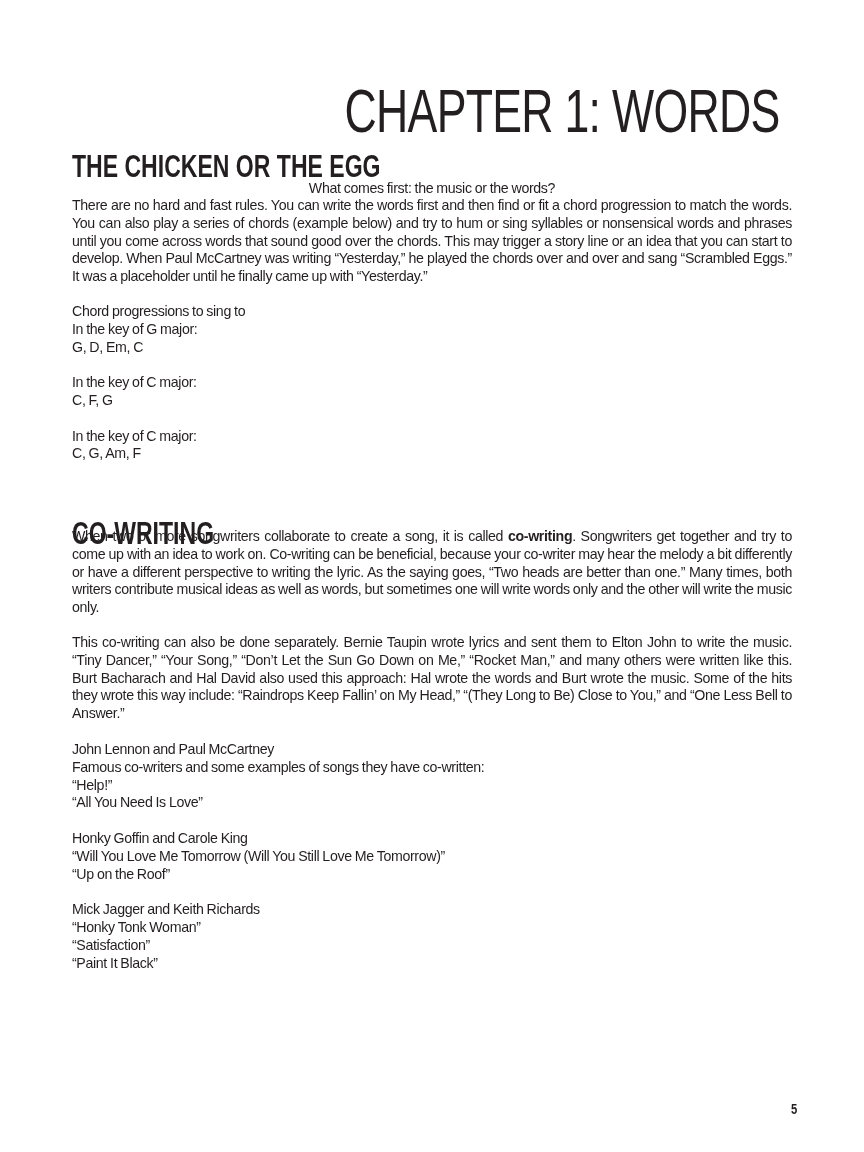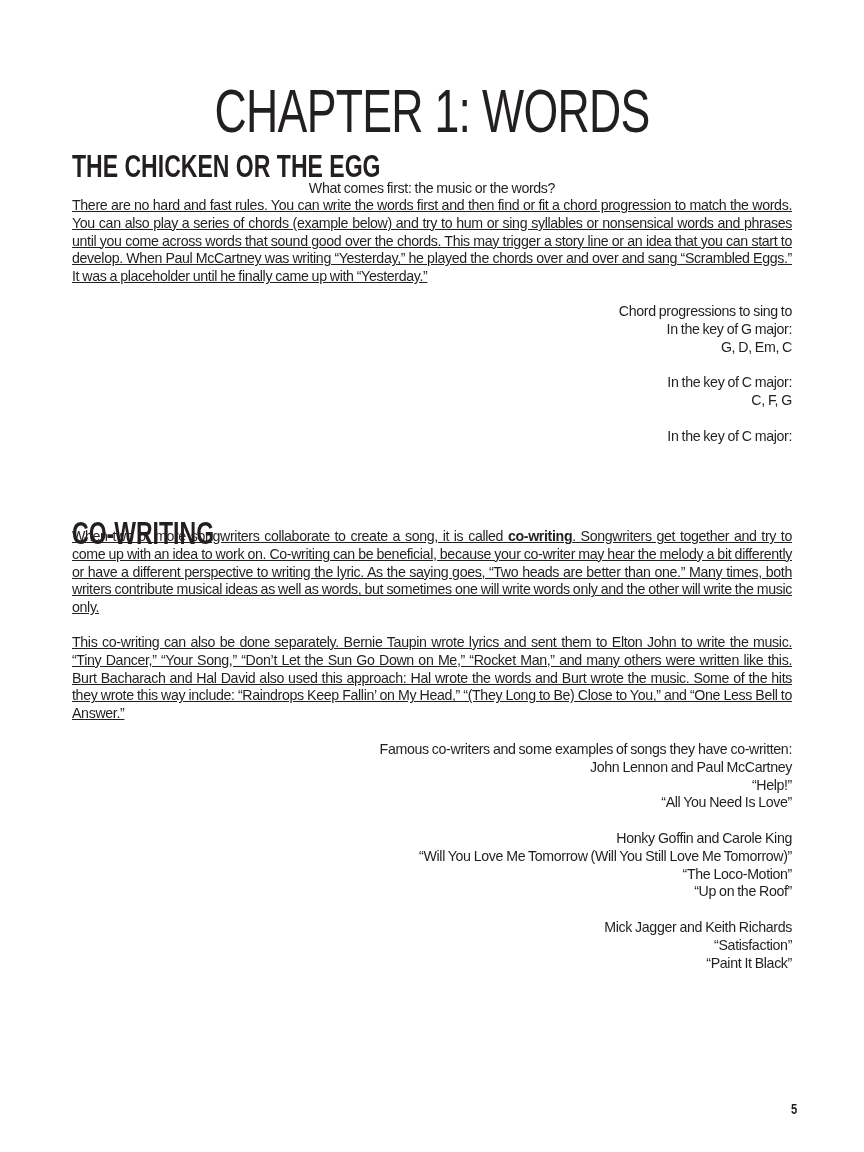--- a/index.html
+++ b/index.html
@@ -1,34 +1,34 @@
 <!DOCTYPE html>
 <html><head>
 <meta charset="utf-8">
 <style>
   html, body { margin:0; padding:0; background:#ffffff; }
   body { width:864px; height:1152px; position:relative; overflow:hidden; color:#231f20; }
   .chapter-title {
-    position:absolute; top:36px; left:0; width:864px; text-align:center;
+    position:absolute; top:36px; left:0; width:864px; text-align:right;
     font-family:"Liberation Sans", sans-serif; font-size:62px; font-weight:normal;
     letter-spacing:-1px; line-height:66px;
   }
   .chapter-title span { display:inline-block; transform:scaleX(0.72); transform-origin:center top; }
   .section-heading {
     position:absolute; left:72px; font-family:"Liberation Sans", sans-serif;
     font-size:32px; line-height:34px; white-space:nowrap;
   }
   .section-heading span { display:inline-block; transform:scaleX(0.72); transform-origin:left top; }
   .text-block {
     position:absolute; left:72px; width:720px;
     font-family:"Liberation Sans", sans-serif; font-size:14.2px; line-height:17.8px;
     letter-spacing:-0.35px; word-spacing:-0.5px;
   }
-  .justify { text-align:justify;text-decoration:underline; }
-  .line { display:block; white-space:nowrap;text-align:right; }
+  .justify { text-align:justify; }
+  .line { display:block; white-space:nowrap; }
   .page-number {
     position:absolute; left:790px; top:1100px; font-family:"Liberation Sans", sans-serif;
     font-size:15px; font-weight:bold;
   }
   .page-number span { display:inline-block; transform:scaleX(0.75); }
   b { font-weight:bold; }
 </style>
 </head>
 <body>
 
@@ -42,37 +42,38 @@
 
 <div class="text-block" style="top:303px;">
   <span class="line">Chord progressions to sing to</span>
   <span class="line">In the key of G major:</span>
   <span class="line">G, D, Em, C</span>
   <span class="line">&nbsp;</span>
   <span class="line">In the key of C major:</span>
   <span class="line">C, F, G</span>
   <span class="line">&nbsp;</span>
   <span class="line">In the key of C major:</span>
+  <span class="line">C, G, Am, F</span>
 </div>
 
 <h2 class="section-heading" style="top:489px;"><span>CO-WRITING</span></h2>
 
 <div class="text-block justify" style="top:528px;"><span>When two or more songwriters collaborate to create a song, it is called </span><b>co-writing</b><span>. Songwriters get together and try to come up with an idea to work on. Co-writing can be beneficial, because your co-writer may hear the melody a bit differently or have a different perspective to writing the lyric. As the saying goes, “Two heads are better than one.” Many times, both writers contribute musical ideas as well as words, but sometimes one will write words only and the other will write the music only.</span></div>
 
 <div class="text-block justify" style="top:634px;">This co-writing can also be done separately. Bernie Taupin wrote lyrics and sent them to Elton John to write the music. “Tiny Dancer,” “Your Song,” “Don’t Let the Sun Go Down on Me,” “Rocket Man,” and many others were written like this. Burt Bacharach and Hal David also used this approach: Hal wrote the words and Burt wrote the music. Some of the hits they wrote this way include: “Raindrops Keep Fallin’ on My Head,” “(They Long to Be) Close to You,” and “One Less Bell to Answer.”</div>
 
 <div class="text-block" style="top:741px;">
+  <span class="line">John Lennon and Paul McCartney</span>
   <span class="line">Famous co-writers and some examples of songs they have co-written:</span>
-  <span class="line">John Lennon and Paul McCartney</span>
   <span class="line">“Help!”</span>
   <span class="line">“All You Need Is Love”</span>
   <span class="line">&nbsp;</span>
   <span class="line">Honky Goffin and Carole King</span>
   <span class="line">“Will You Love Me Tomorrow (Will You Still Love Me Tomorrow)”</span>
-  <span class="line">“The Loco-Motion”</span>
   <span class="line">“Up on the Roof”</span>
   <span class="line">&nbsp;</span>
   <span class="line">Mick Jagger and Keith Richards</span>
+  <span class="line">“Honky Tonk Woman”</span>
   <span class="line">“Satisfaction”</span>
   <span class="line">“Paint It Black”</span>
 </div>
 
 <div class="page-number"><span>5</span></div>
 
 </body></html>

